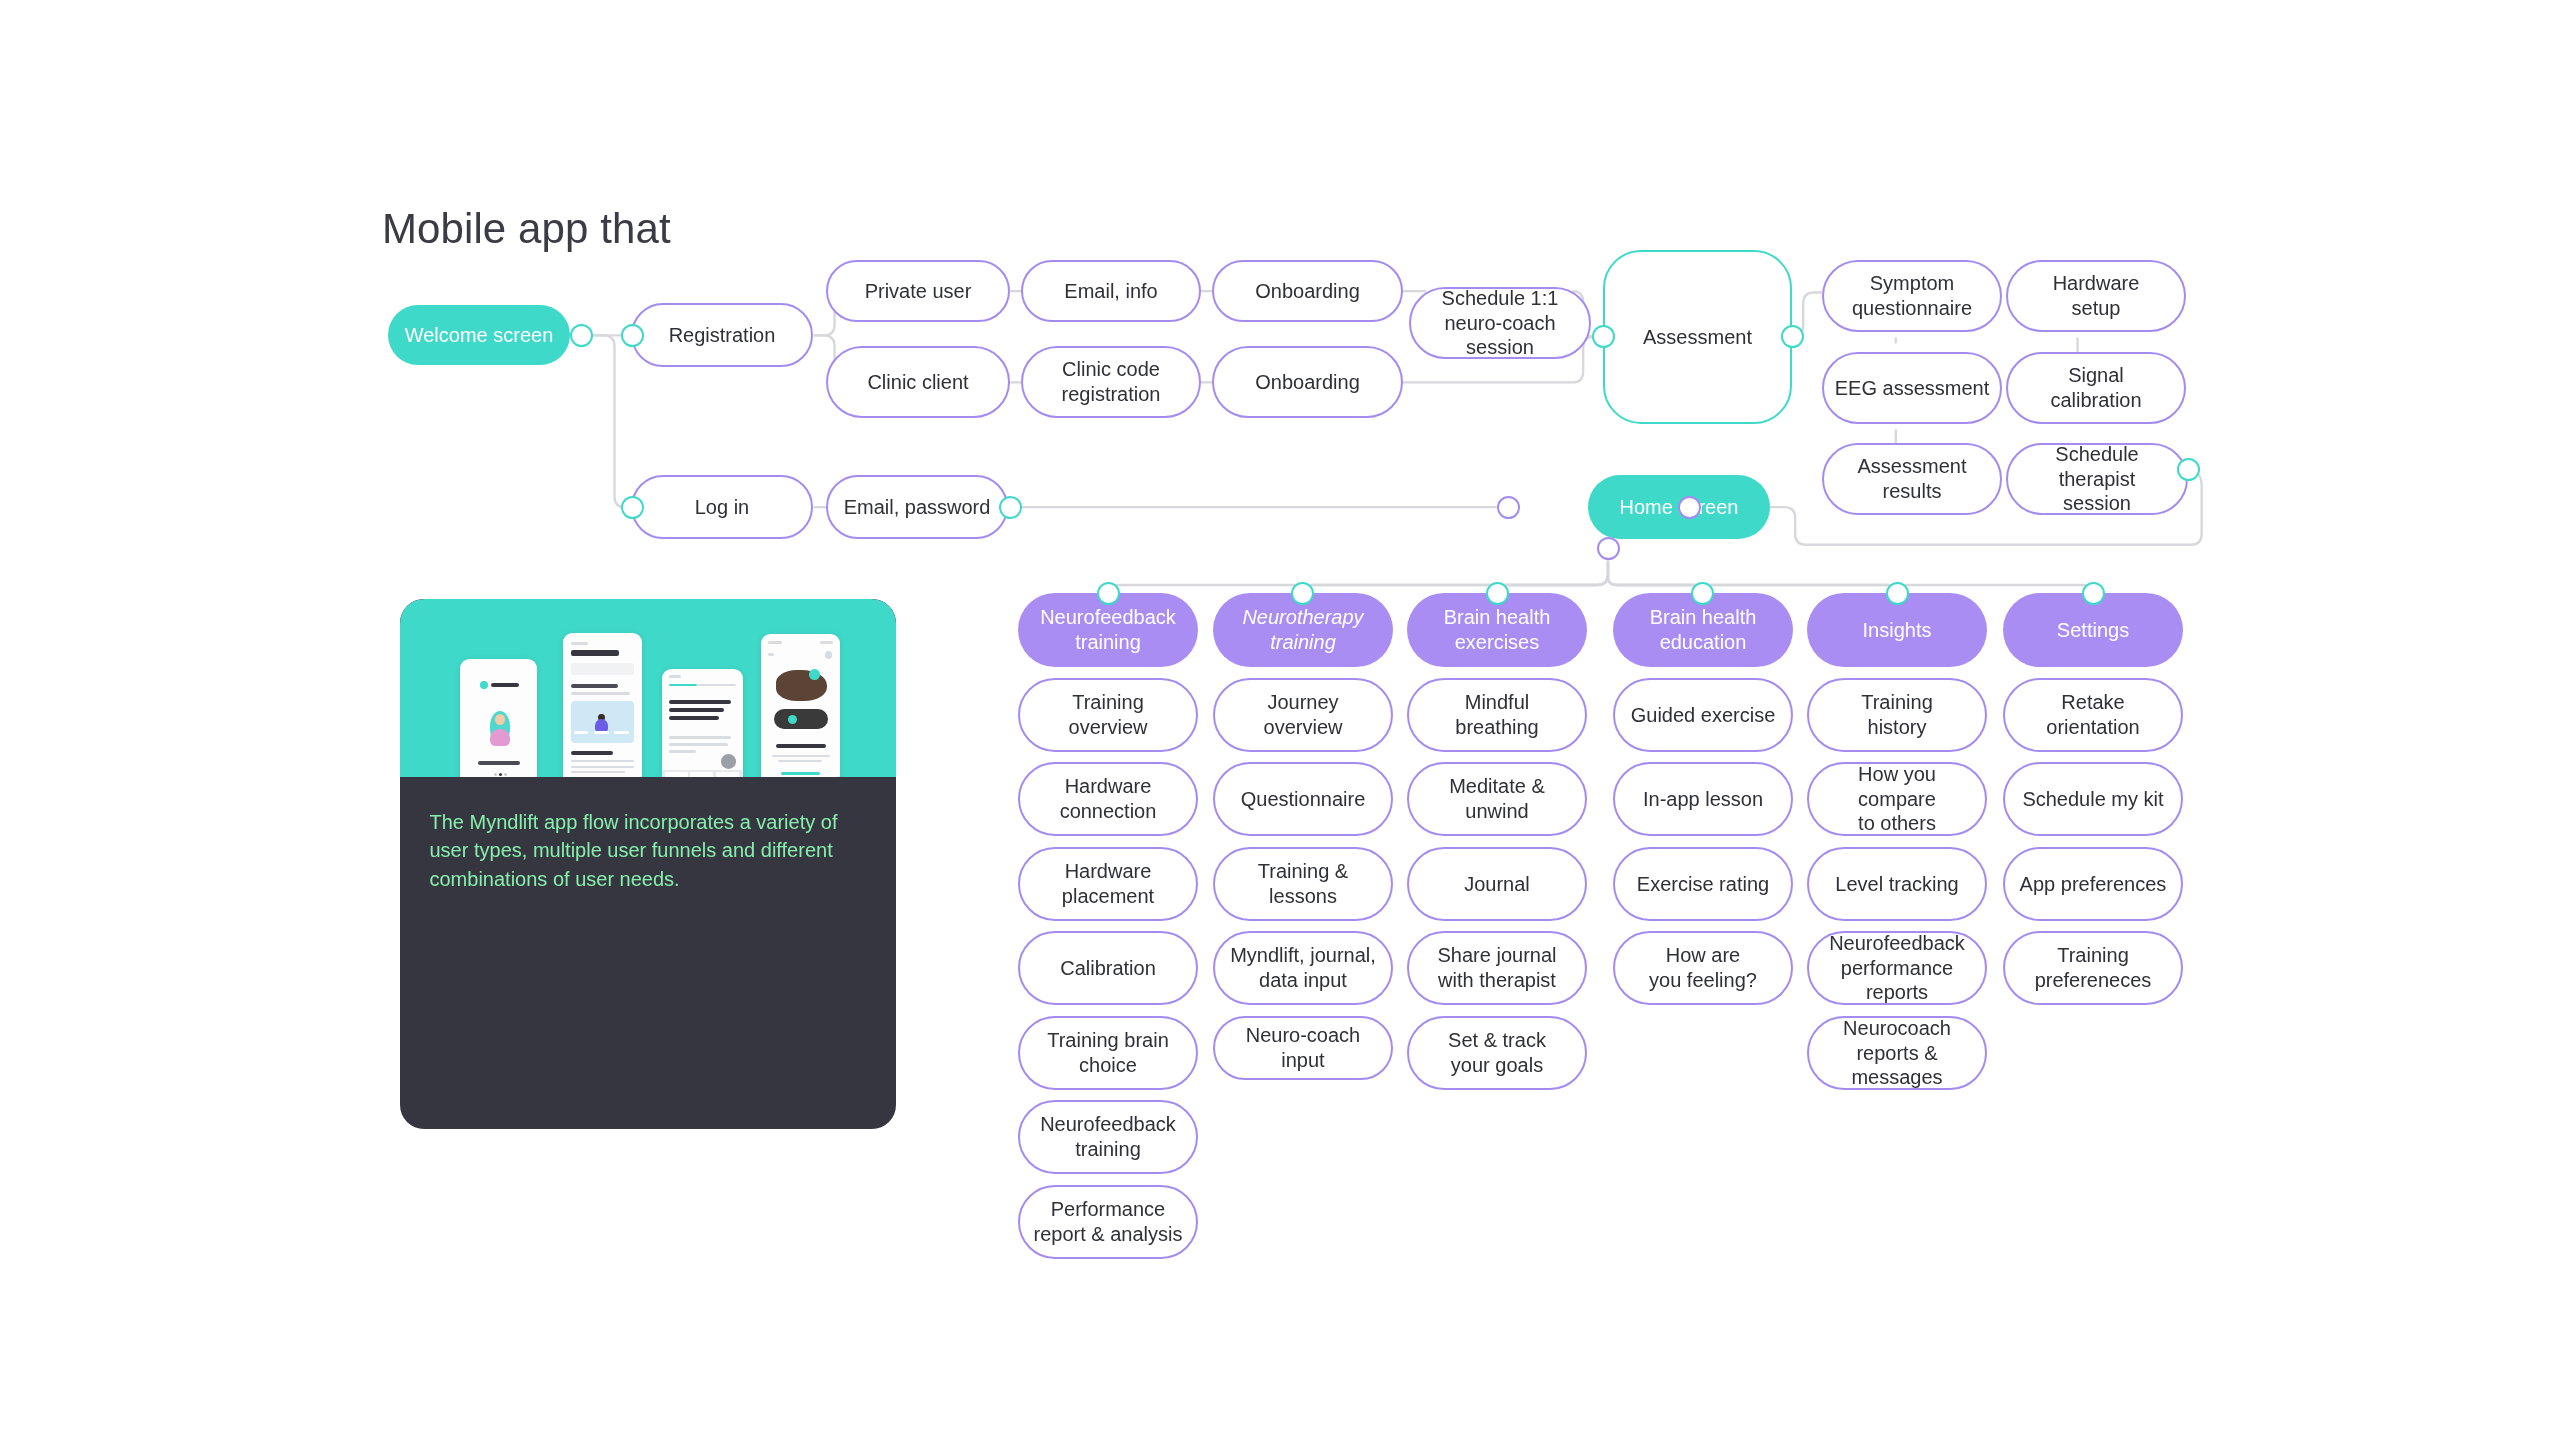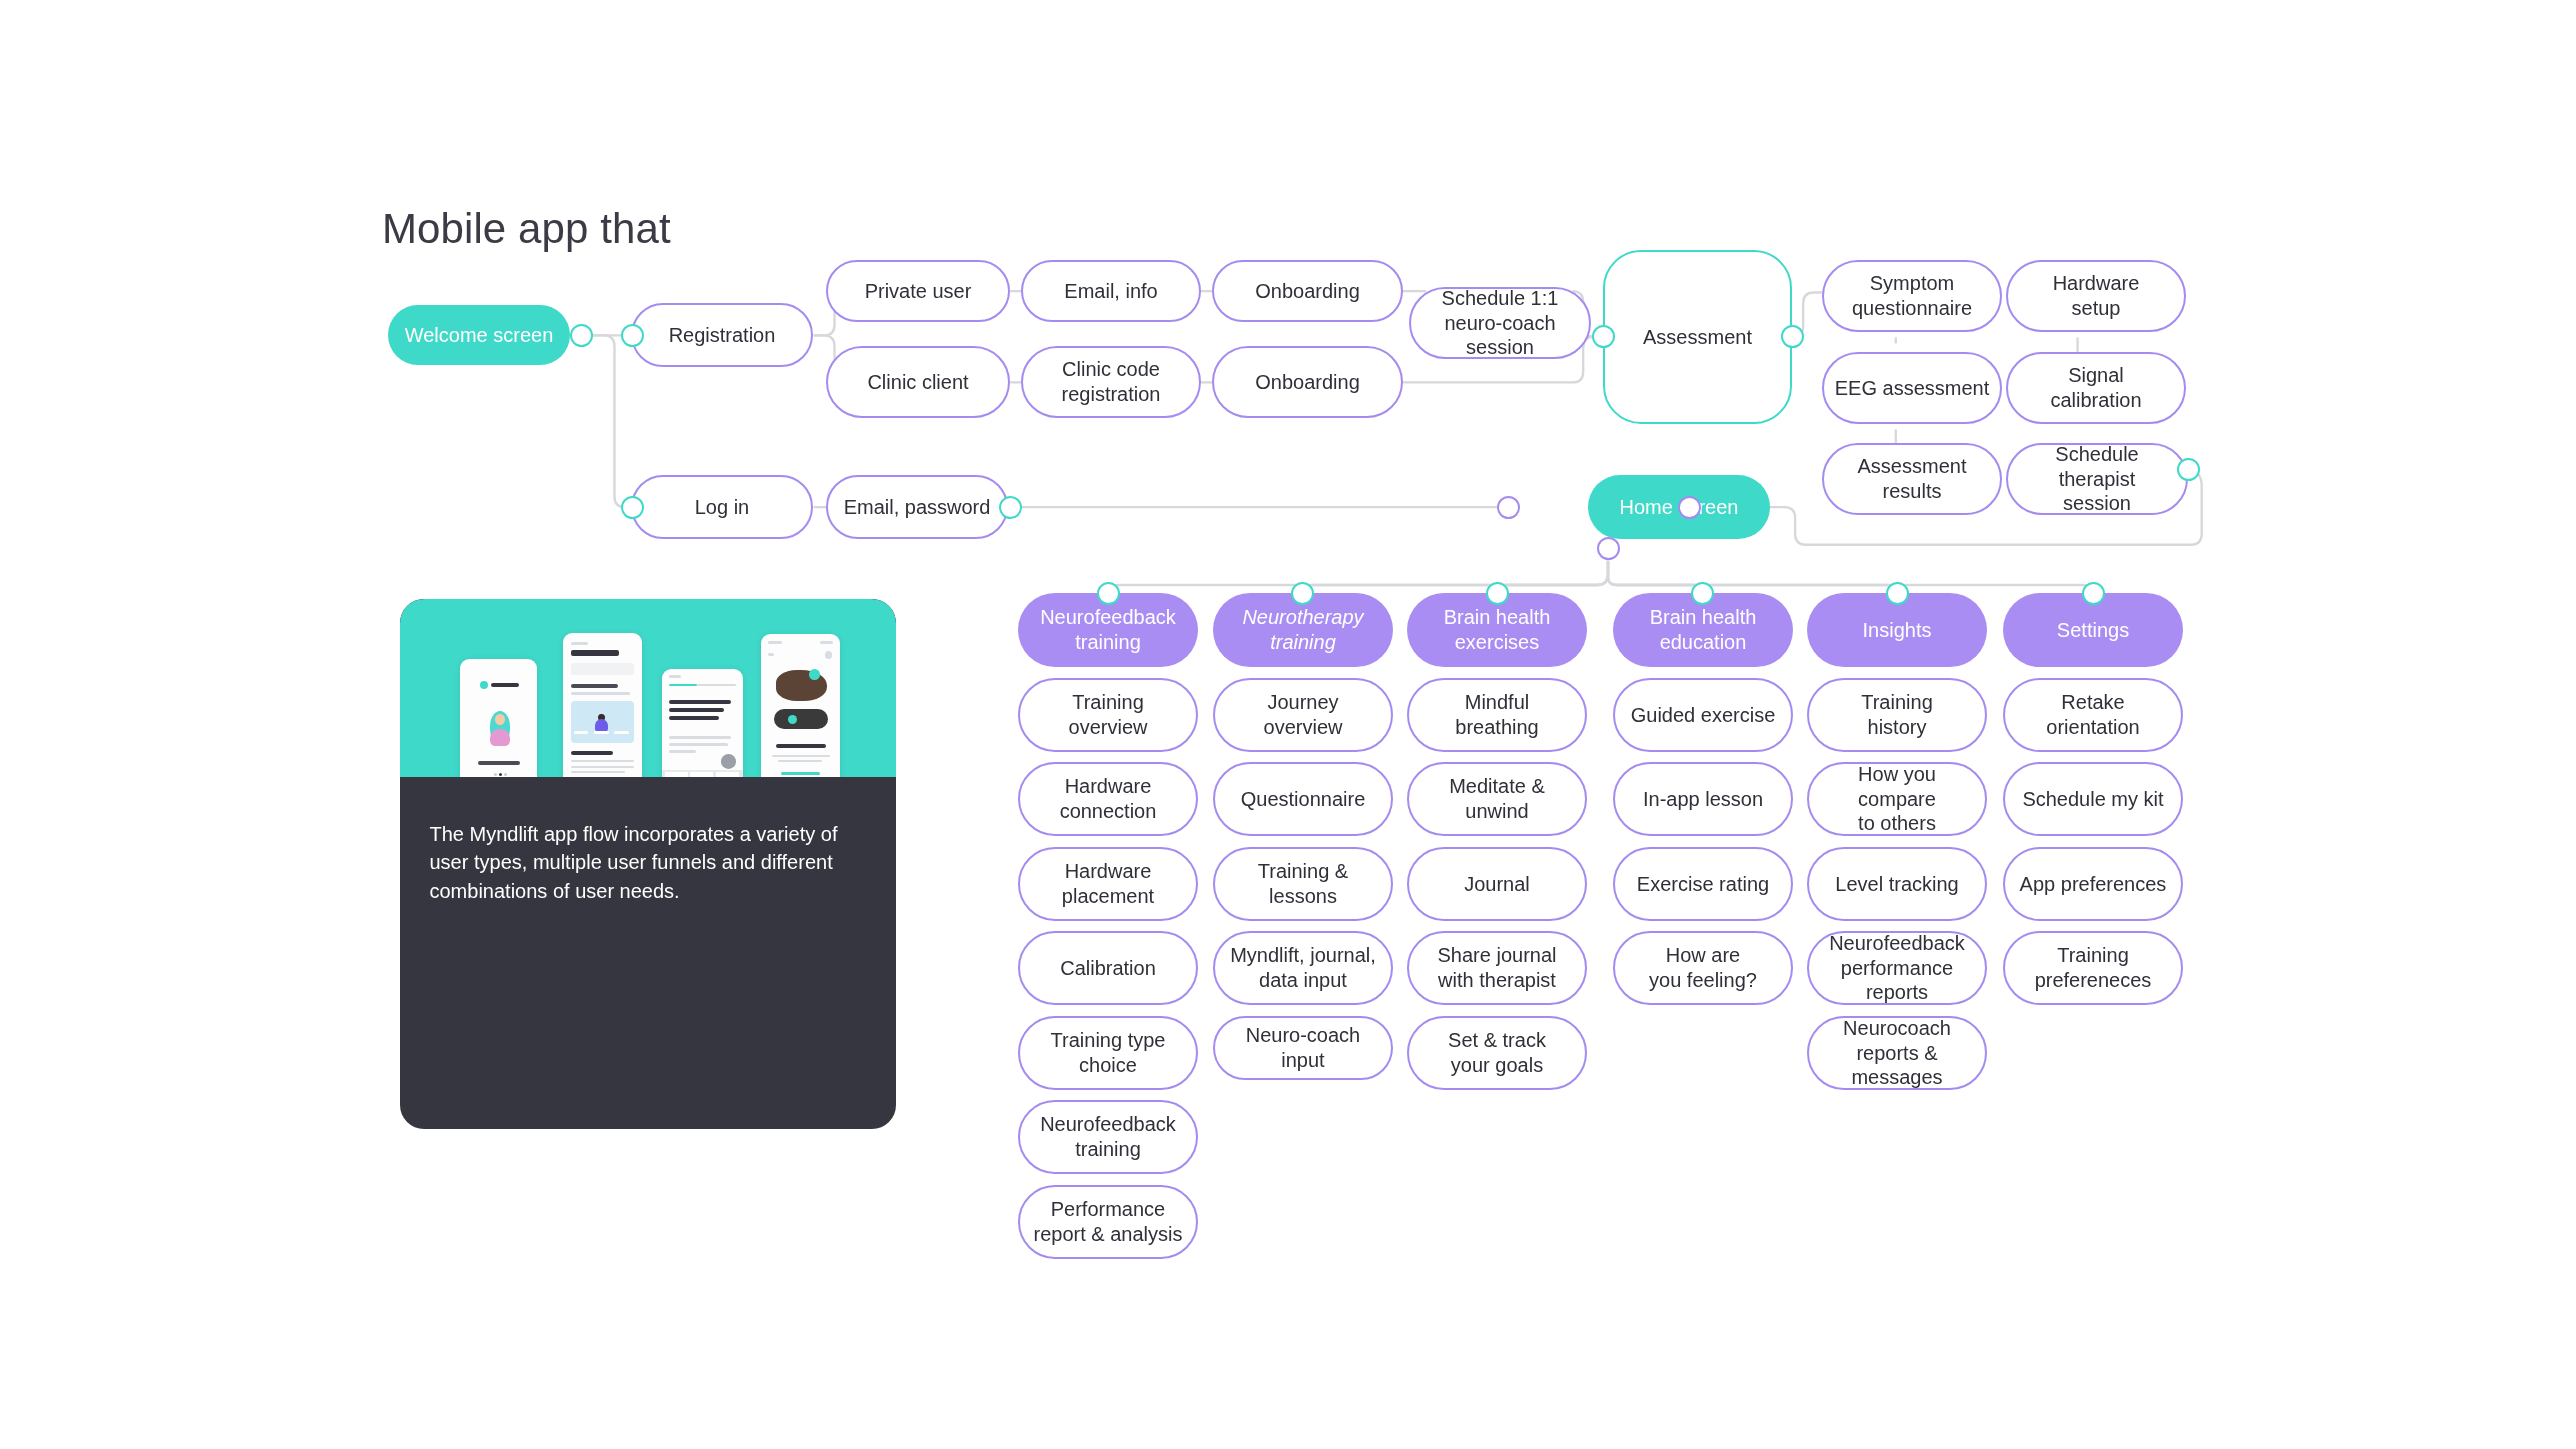--- a/index.html
+++ b/index.html
@@ -49,21 +49,21 @@
   }
   .phone{
     position:absolute;background:#fdfdfd;border-radius:9.4px;
     box-shadow:0 1.3px 6px rgba(0,0,0,0.10);overflow:hidden;
   }
   .card-body{
     position:absolute;left:0;top:178px;width:496px;height:352px;
     padding:31px 29.5px 0 29.5px;box-sizing:border-box;
   }
   .card-body p{
-    margin:12px 0 20px 0;color:#ffffff;font-size:20px;line-height:1.42;
+    margin:0 0 20px 0;color:#86efac;font-size:20px;line-height:1.42;
   }
   .card-body p:last-child{margin-bottom:0;}
 
   
   .ph-line{position:absolute;background:#d9dde2;border-radius:2px;}
   .ph-accent{position:absolute;background:#3FD9C9;border-radius:2px;}
   .ph-block{position:absolute;background:#cfe8f5;border-radius:4px;}
   .ph-pill{position:absolute;background:#f1f2f4;border-radius:2.7px;}
   .ph-dark{position:absolute;background:#5b4336;border-radius:40% 50% 45% 40%;}
   .ph-dark2{position:absolute;background:#3a3a3a;border-radius:20px;}
@@ -197,21 +197,21 @@
   <div class="node purple wide-radius" style="left:2003px;top:593px;width:180px;height:74px;">Settings</div>
   <div class="port teal" style="left:2082px;top:582px;"></div>
 
   <div class="node outline wide-radius" style="left:1018px;top:678px;width:180px;height:74px;white-space:pre-line;">Training
 overview</div>
   <div class="node outline wide-radius" style="left:1018px;top:762px;width:180px;height:74px;white-space:pre-line;">Hardware
 connection</div>
   <div class="node outline wide-radius" style="left:1018px;top:847px;width:180px;height:74px;white-space:pre-line;">Hardware
 placement</div>
   <div class="node outline wide-radius" style="left:1018px;top:931px;width:180px;height:74px;">Calibration</div>
-  <div class="node outline wide-radius" style="left:1018px;top:1016px;width:180px;height:74px;white-space:pre-line;">Training type
+  <div class="node outline wide-radius" style="left:1018px;top:1016px;width:180px;height:74px;white-space:pre-line;">Training brain
 choice</div>
   <div class="node outline wide-radius" style="left:1018px;top:1100px;width:180px;height:74px;white-space:pre-line;">Neurofeedback
 training</div>
   <div class="node outline wide-radius" style="left:1018px;top:1185px;width:180px;height:74px;white-space:pre-line;">Performance
 report &amp; analysis</div>
 
   <div class="node outline wide-radius" style="left:1213px;top:678px;width:180px;height:74px;white-space:pre-line;">Journey
 overview</div>
   <div class="node outline wide-radius" style="left:1213px;top:762px;width:180px;height:74px;">Questionnaire</div>
   <div class="node outline wide-radius" style="left:1213px;top:847px;width:180px;height:74px;">Training &amp; lessons</div>

